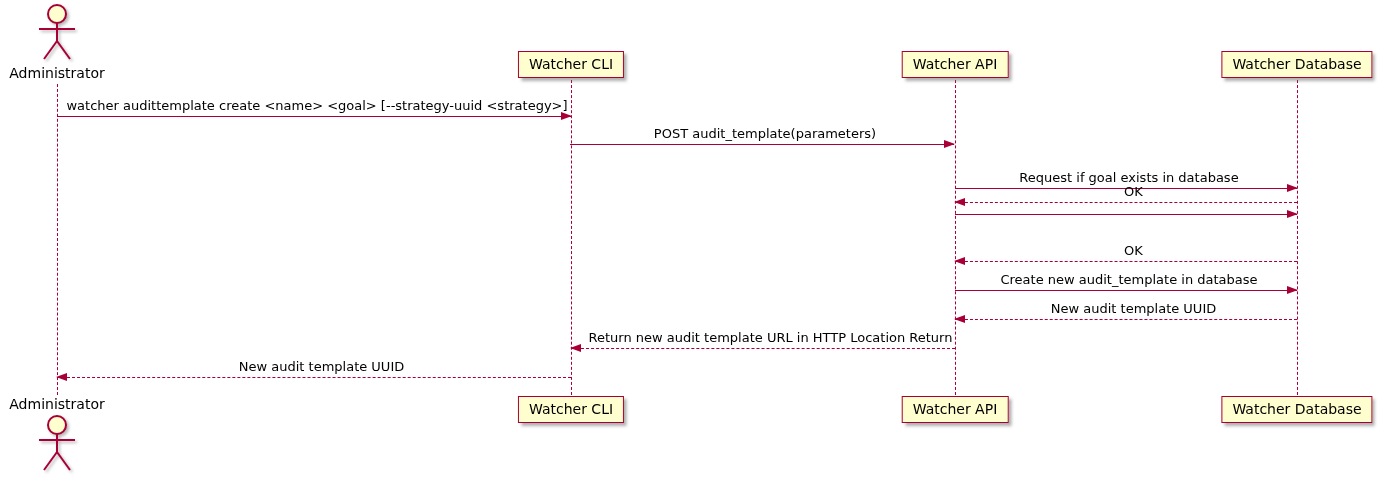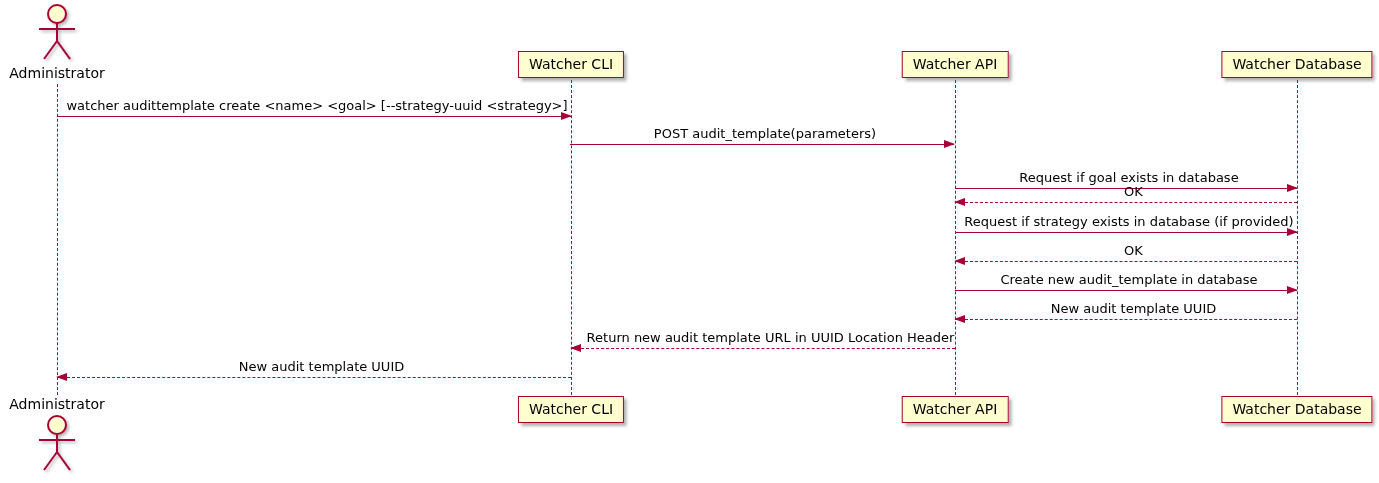--- a/index.html
+++ b/index.html
@@ -116,21 +116,20 @@
   </div>
 
   <div class="msg" style="left:955px; top:184px; width:342px;">
     <div class="msg-label pl-lg">OK</div>
     <div class="msg-line line-dashed">
         <span class="head-left"></span>
       </div>
   </div>
 
   <div class="msg" style="left:955px; top:214px; width:342px;">
-    <div class="msg-label pl-sm">Request if strategy exists in database (if provided)</div>
     <div class="msg-line line-solid">
         <span class="head-right"></span>
       </div>
   </div>
 
   <div class="msg" style="left:955px; top:243px; width:342px;">
     <div class="msg-label pl-lg">OK</div>
     <div class="msg-line line-dashed">
         <span class="head-left"></span>
       </div>
@@ -144,21 +143,21 @@
   </div>
 
   <div class="msg" style="left:955px; top:301px; width:342px;">
     <div class="msg-label pl-lg">New audit template UUID</div>
     <div class="msg-line line-dashed">
         <span class="head-left"></span>
       </div>
   </div>
 
   <div class="msg" style="left:571px; top:330px; width:384px;">
-    <div class="msg-label pl-lg">Return new audit template URL in UUID Location Header</div>
+    <div class="msg-label pl-lg">Return new audit template URL in HTTP Location Return</div>
     <div class="msg-line line-dashed">
         <span class="head-left"></span>
       </div>
   </div>
 
   <div class="msg" style="left:57px; top:359px; width:514px;">
     <div class="msg-label pl-lg">New audit template UUID</div>
     <div class="msg-line line-dashed">
         <span class="head-left"></span>
       </div>

